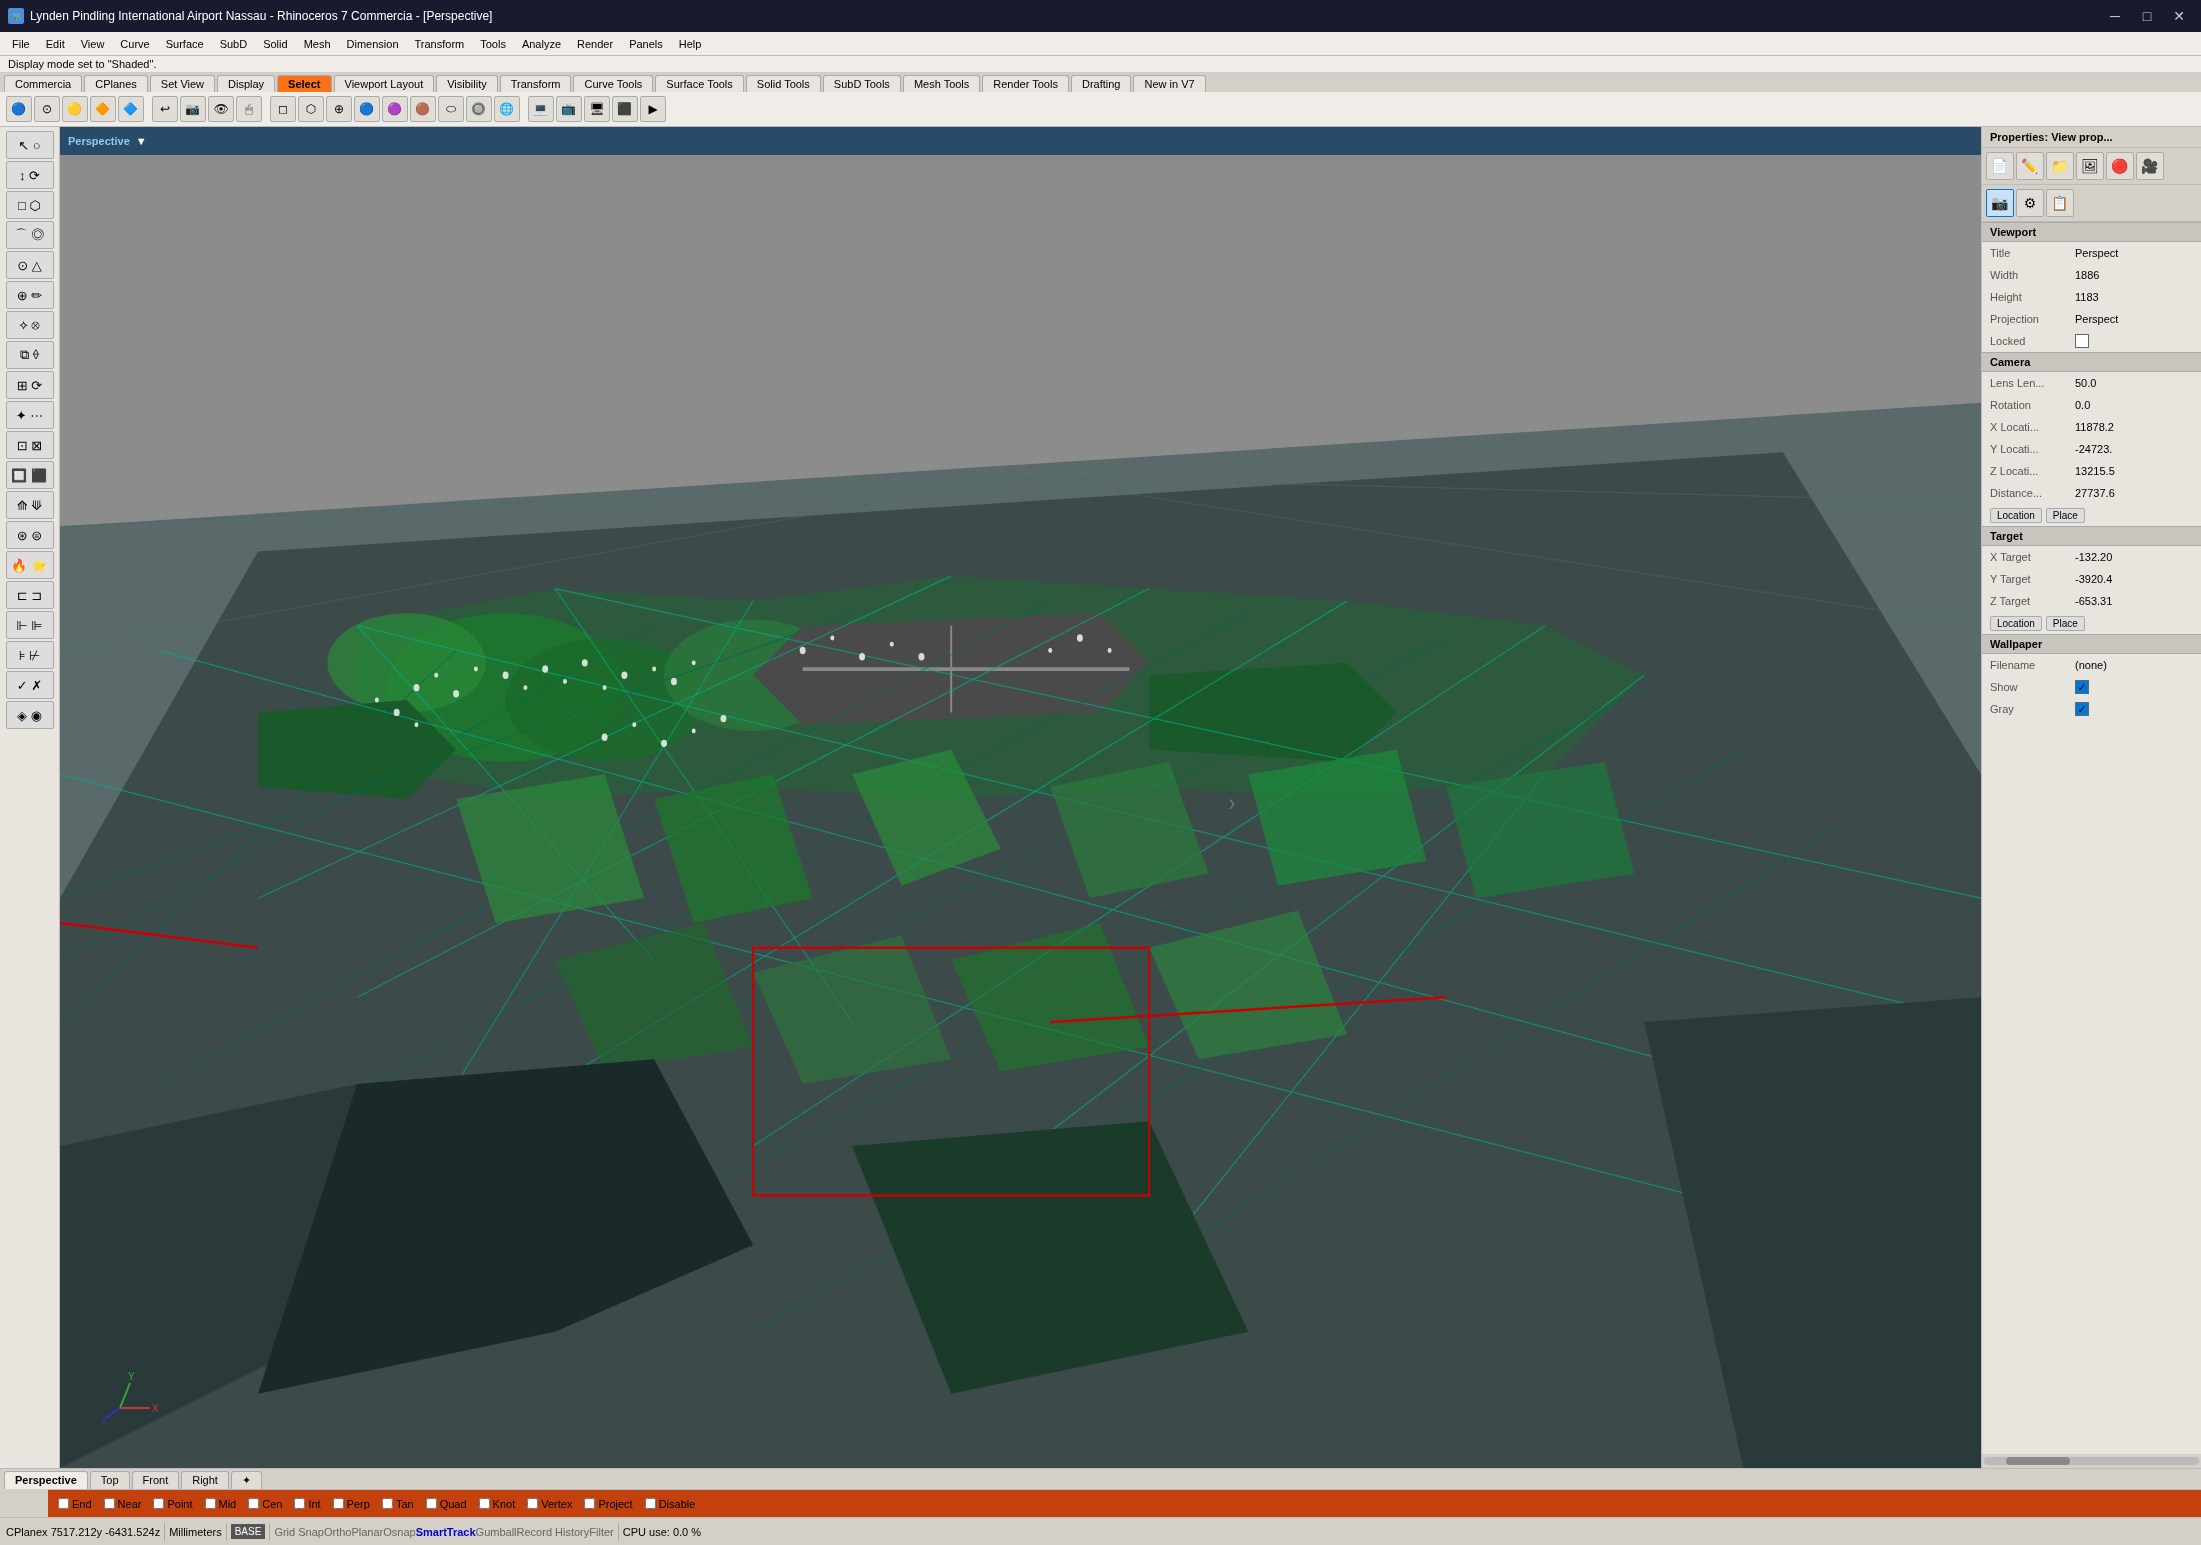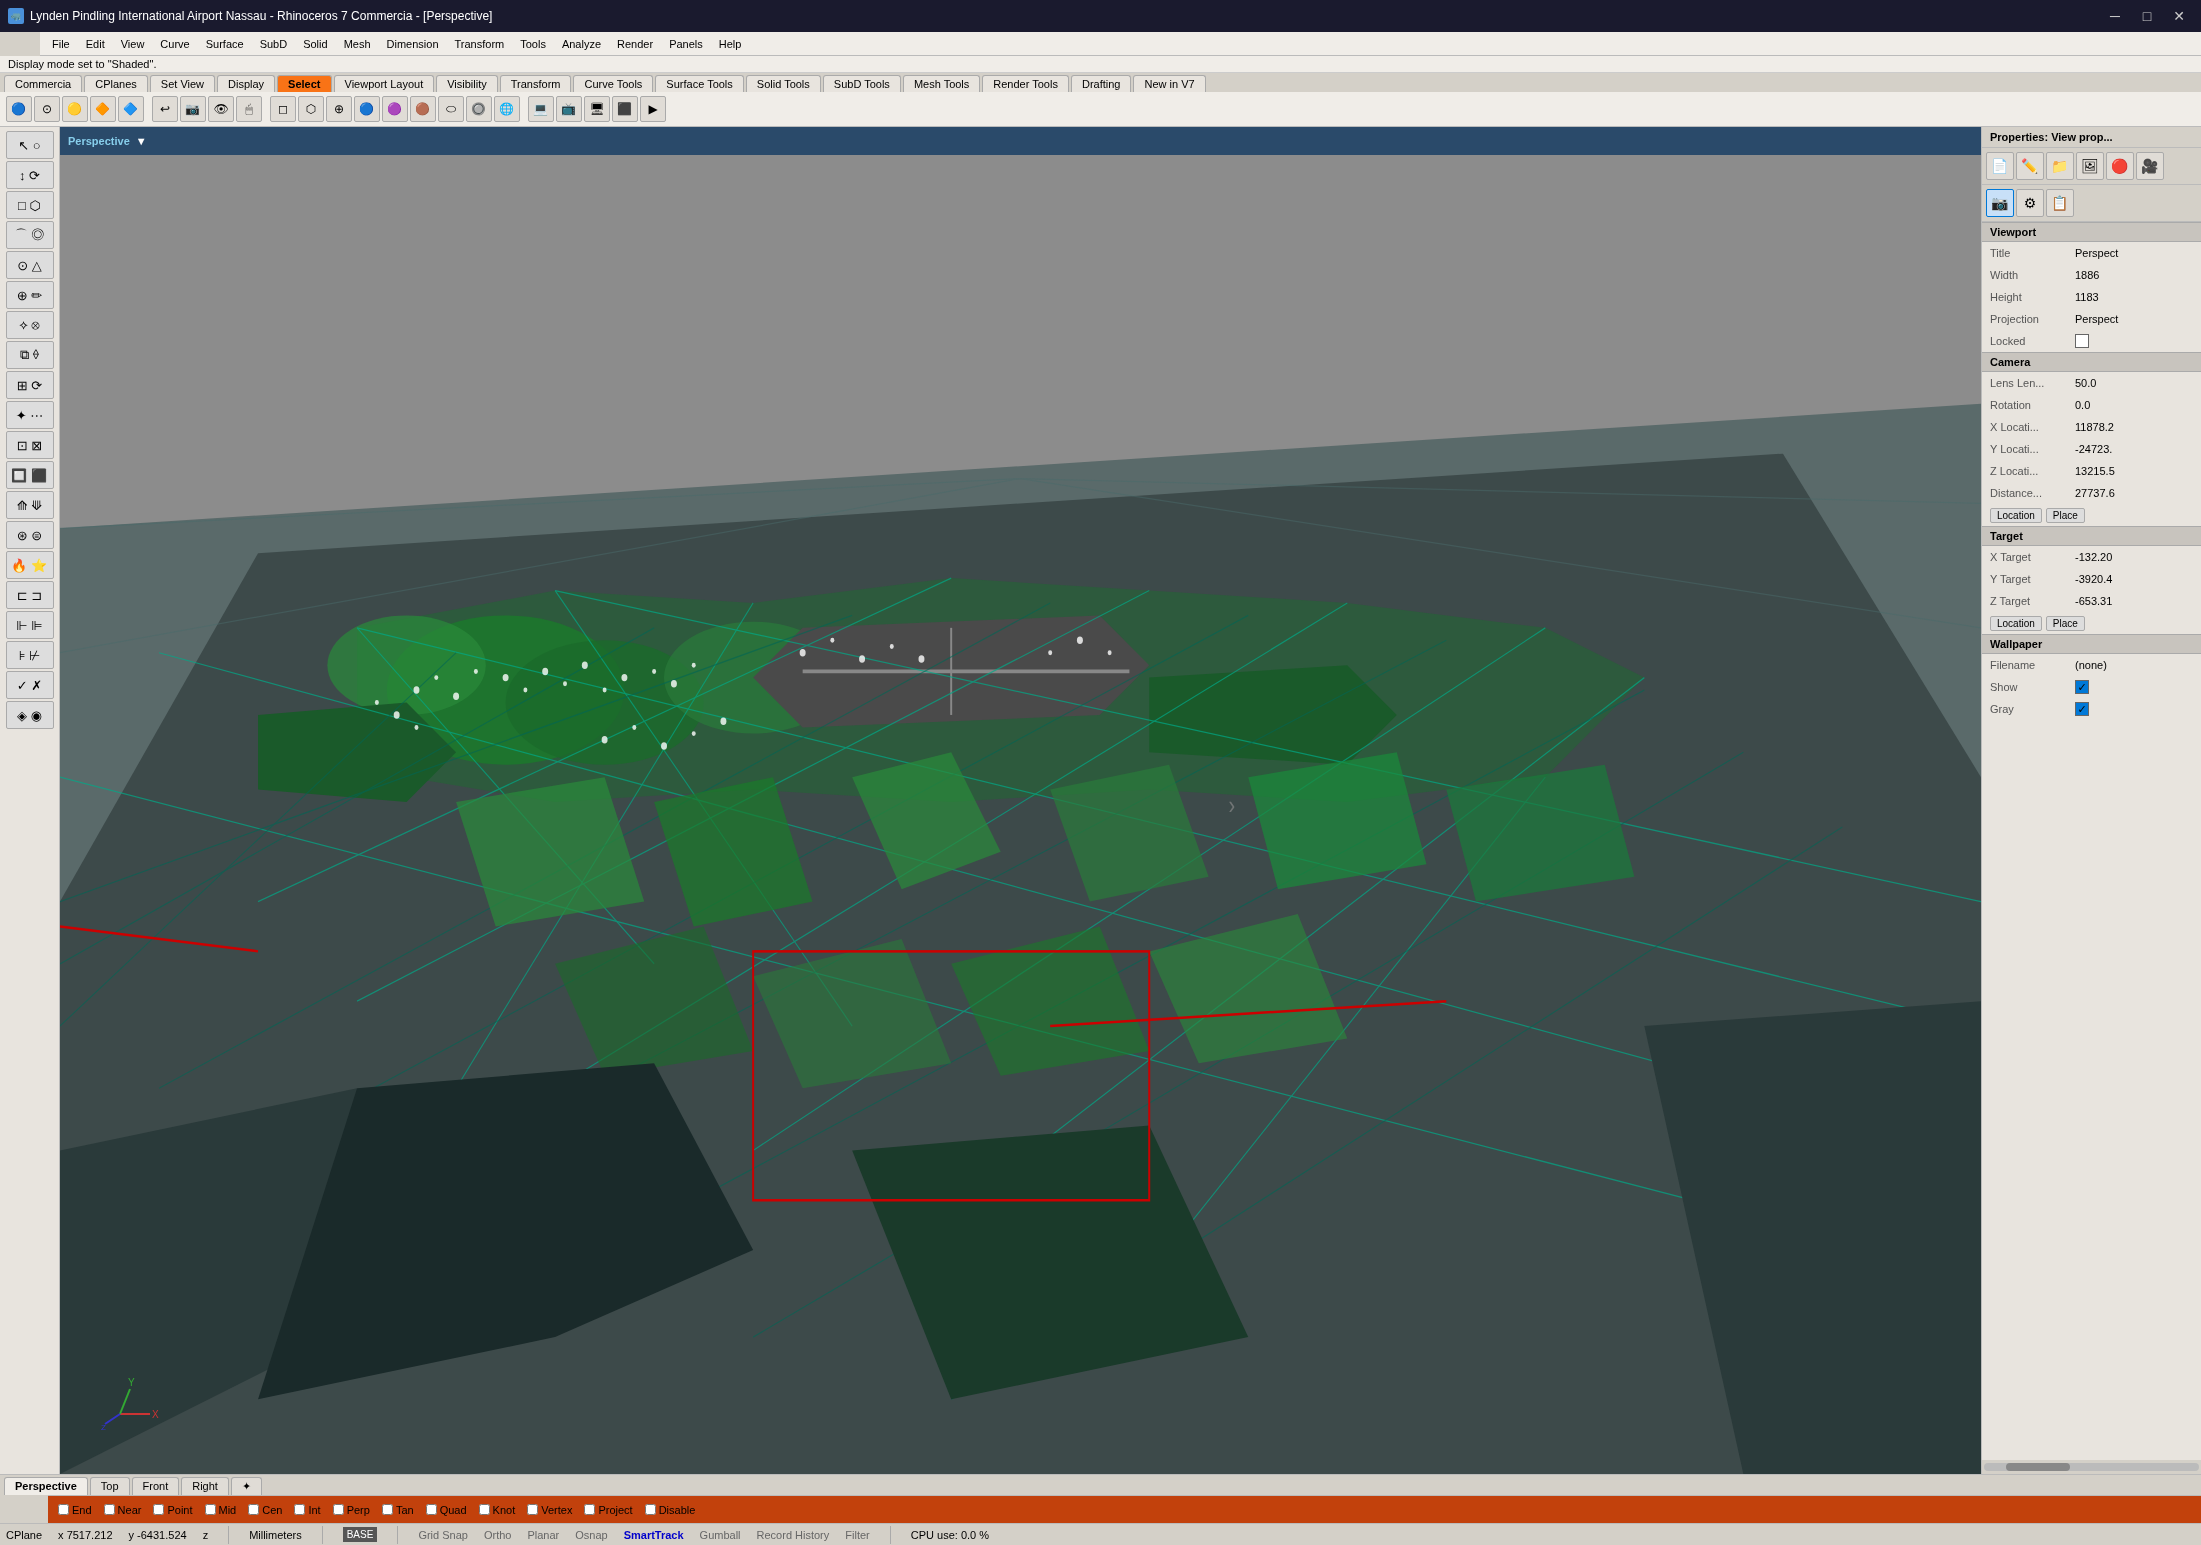--- a/index.html
+++ b/index.html
@@ -59,21 +59,20 @@
     }
     
     .menu-bar {
       background: #f0ede8;
       height: 24px;
       display: flex;
       align-items: center;
       padding: 0 4px;
       border-bottom: 1px solid #bbb;
       flex-shrink: 0;
-      margin-left: 40px;
     }
     .menu-item {
       padding: 2px 8px;
       cursor: pointer;
       font-size: 11px;
       color: #000;
     }
     
     .status-area {
       background: #f0ede8;
@@ -307,26 +306,26 @@
       border: 1px solid #aaa;
       border-bottom: none;
       cursor: pointer;
       font-size: 11px;
       border-radius: 3px 3px 0 0;
     }
     .vp-tab.active { background: #f0ede8; font-weight: bold; }
     
     .coord-bar {
       background: #d4d0c8;
-      height: 22px;
+      height: 28px;
       display: flex;
       align-items: center;
       padding: 0 6px;
       font-size: 11px;
-      gap: 16px;
+      gap: 0;
       flex-shrink: 0;
       border-top: 1px solid #bbb;
     }
     
     .map-svg {
       position: absolute;
       top: 0;
       left: 0;
       width: 100%;
       height: 100%;

